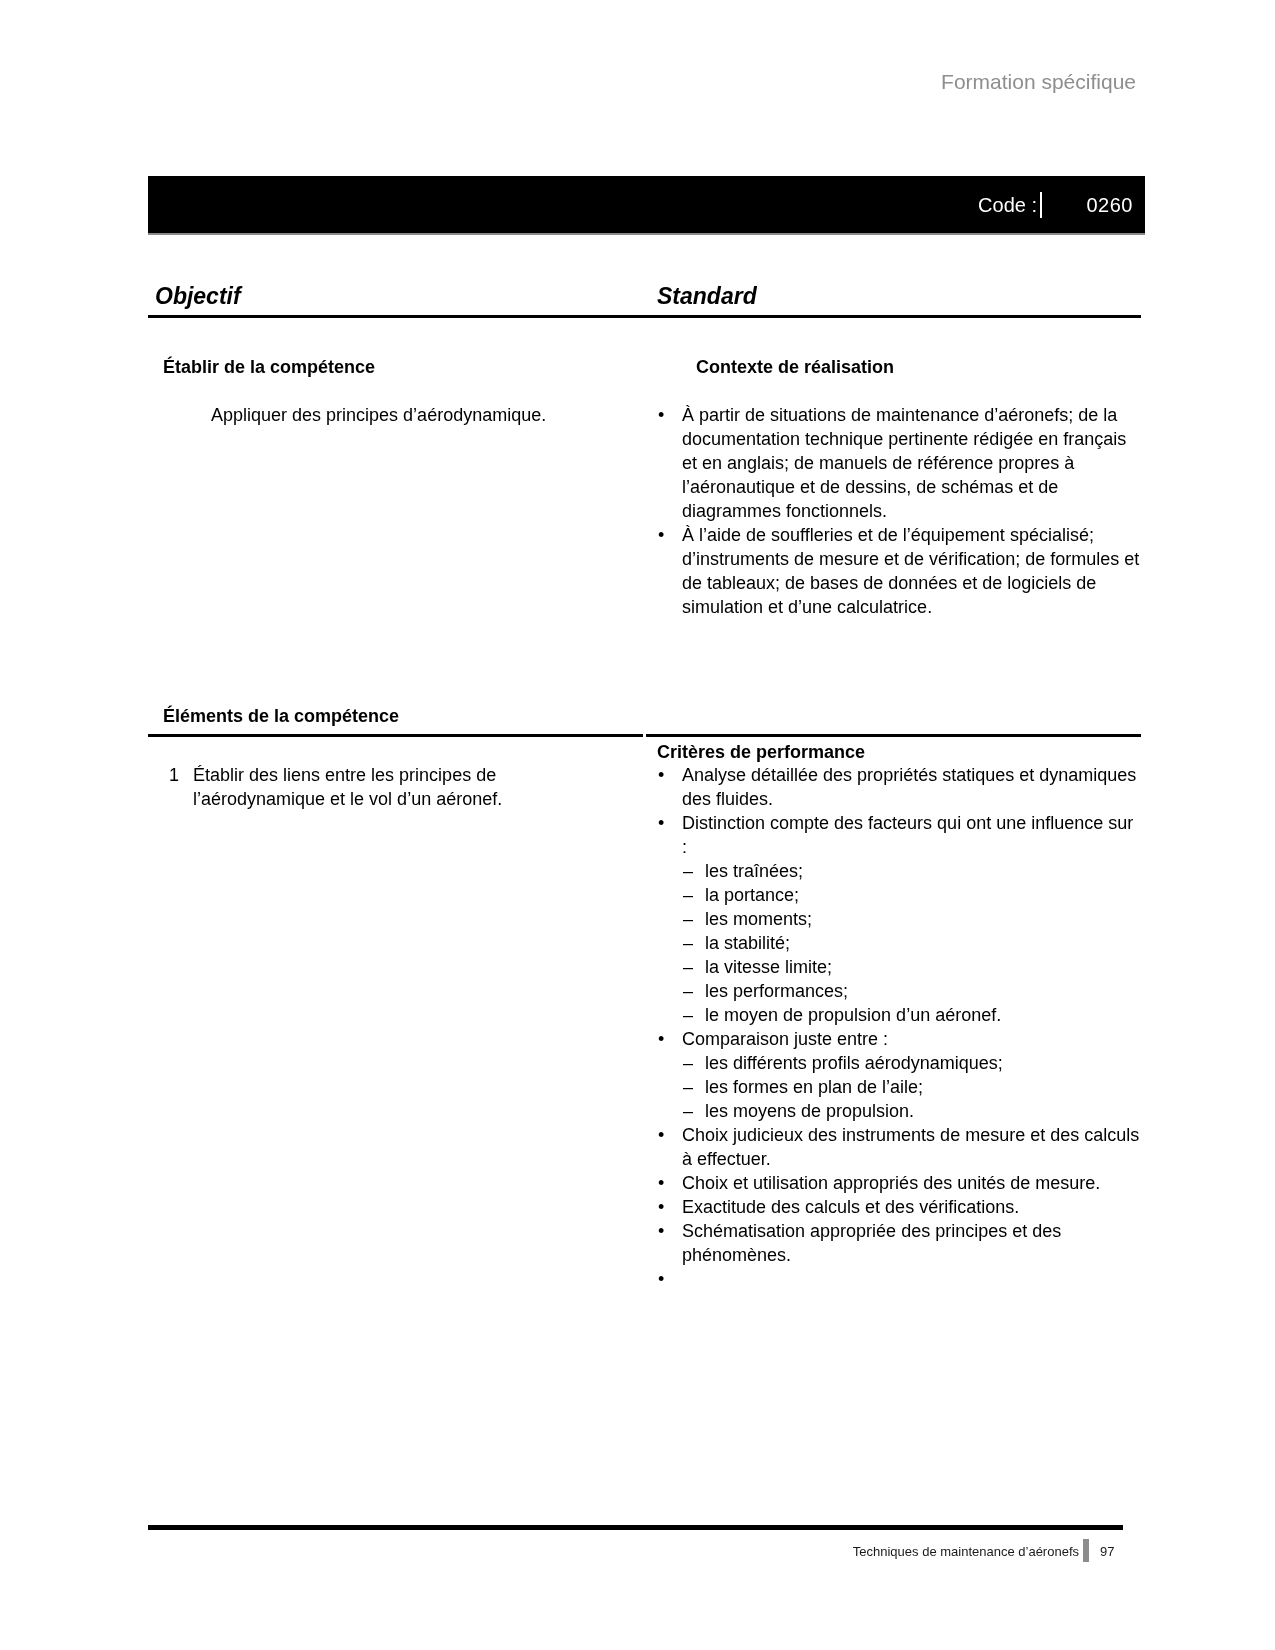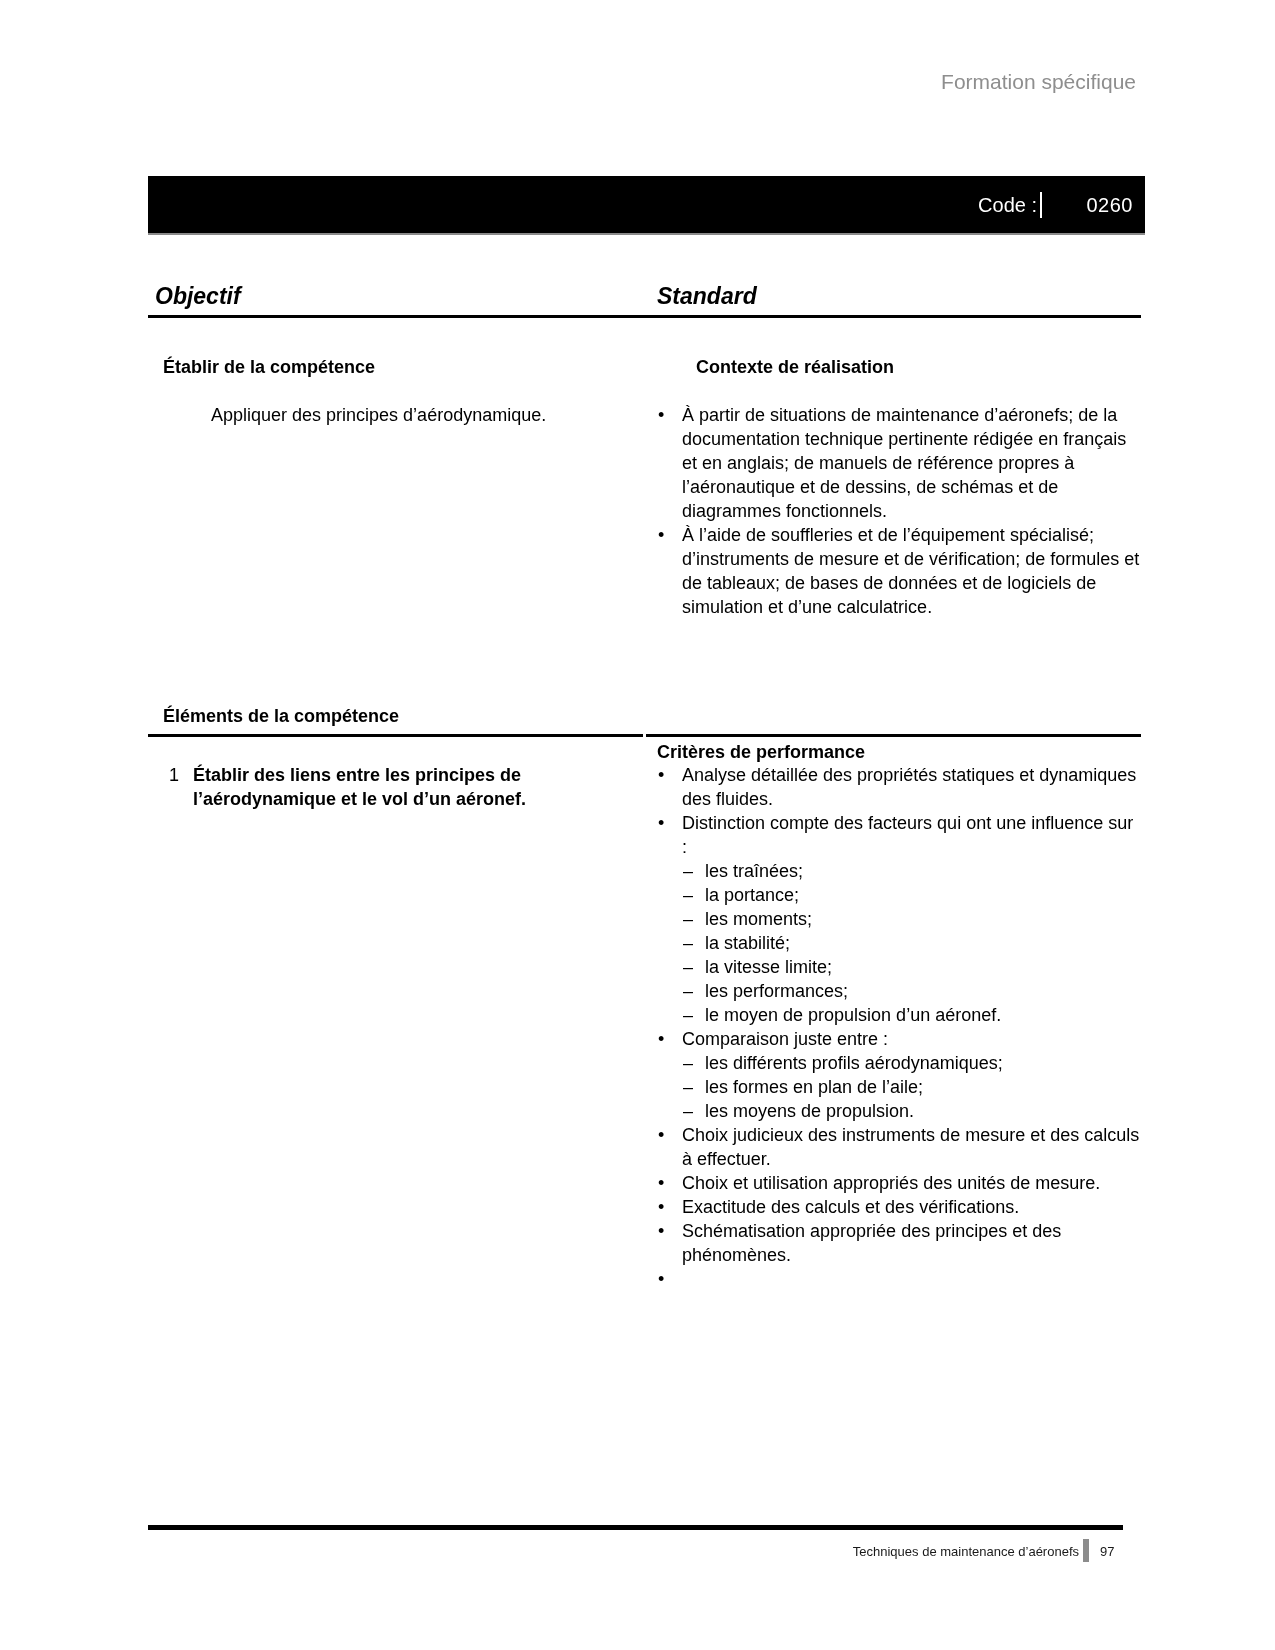--- a/index.html
+++ b/index.html
@@ -45,21 +45,21 @@
   .context-list  { left:657px; top:403px; width:486px; }
   .element-list  { left:163px; top:763px; width:482px; }
   .criteria-list { left:657px; top:763px; width:486px; }
 
   .li { position:relative; padding-left:25px; font-size:18px; line-height:24px; }
   .li .marker { position:absolute; left:1px; top:0; }
   .li.indent { padding-left:48px; }
   .li.indent .marker { left:26px; }
   .element-list .li { padding-left:30px; }
   .element-list .li .marker { left:6px; }
-  .element-list .li .text { display:inline-block; max-width:372px; vertical-align:top;font-weight:bold; }
+  .element-list .li .text { display:inline-block; max-width:372px; vertical-align:top; }
 
   .footer-rule { position:absolute; left:148px; top:1525px; width:975px; height:5px; background:#000; }
   .footer-program { position:absolute; top:1544px; right:207px; font-size:13px; color:#1a1a1a; white-space:nowrap; }
   .footer-badge { position:absolute; left:1083px; top:1539px; width:6px; height:23px; background:#8c8c8c; }
   .footer-page { position:absolute; left:1100px; top:1544px; font-size:13px; color:#1a1a1a; }
 </style>
 </head>
 <body>
 
 <div class="page">

